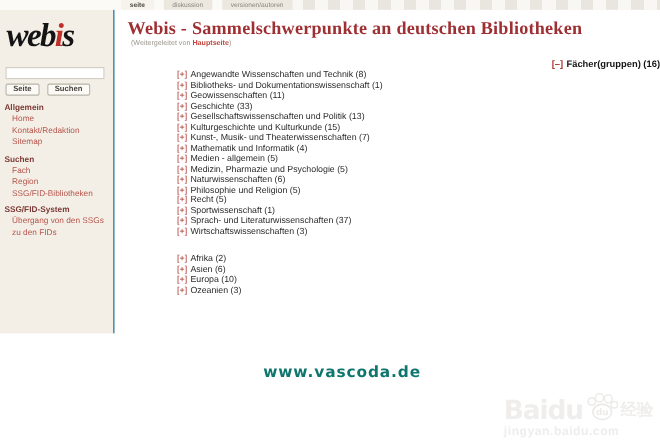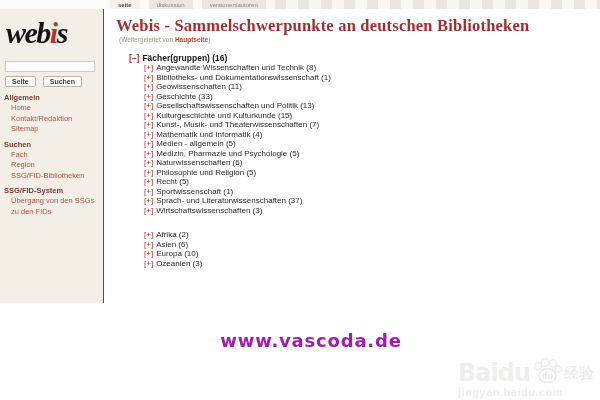--- a/index.html
+++ b/index.html
@@ -57,29 +57,29 @@
     color:#9e2f33; letter-spacing:0.2px; line-height:19px; margin-top:1px;
   }
   .redirect { font-size:6.5px; color:#9b968e; margin:1px 0 0 3px; line-height:8px; }
   .redirect a { color:#c2443c; font-weight:bold; text-decoration:none; cursor:pointer; }
   .syssearch {
     font-family:"Liberation Serif", serif; font-size:11.5px; font-weight:bold;
     color:#8e2f2f; margin:11px 0 0 1px; line-height:13px;
   }
   .group { margin:9px 0 0 13px; font-size:8px; color:#1f1f1f; }
   .group2 { margin-top:15px; }
-  .group-header { font-weight:bold; font-size:8.5px; line-height:10px; white-space:nowrap; }
+  .group-header { font-weight:bold; font-size:8.5px; line-height:10px; white-space:nowrap;text-align:right; }
   .group-header .glabel { color:#151515; text-decoration:none; cursor:pointer; }
   .toggle { color:#a8342c; text-decoration:none; margin-right:3px; cursor:pointer; }
-  .items { margin-left:15px; }
+  .items { margin-left:32px; }
   .item { line-height:9.5px; white-space:nowrap; }
   .item .lbl { color:#2a2a2a; text-decoration:none; cursor:pointer; }
   .footer { width:390px; text-align:center; margin-top:62px; }
   .footer a {
-    font-size:18px; font-weight:bold; color:#a21caf; letter-spacing:0.8px;
+    font-size:14px; font-weight:bold; color:#0f766e; letter-spacing:0.8px;
     text-decoration:none; cursor:pointer; font-family:"DejaVu Sans", sans-serif;
   }
   
   .watermark { position:absolute; right:6px; bottom:2px; text-align:left; pointer-events:none; }
   .wm-row { display:flex; align-items:center; gap:2px; }
   .wm-brand {
     font-size:24px; font-weight:bold; color:#efeeec; letter-spacing:-1px;
     font-family:"DejaVu Sans", sans-serif; line-height:24px;
   }
   .wm-cjk { font-size:15px; font-weight:bold; color:#efeeec; }

